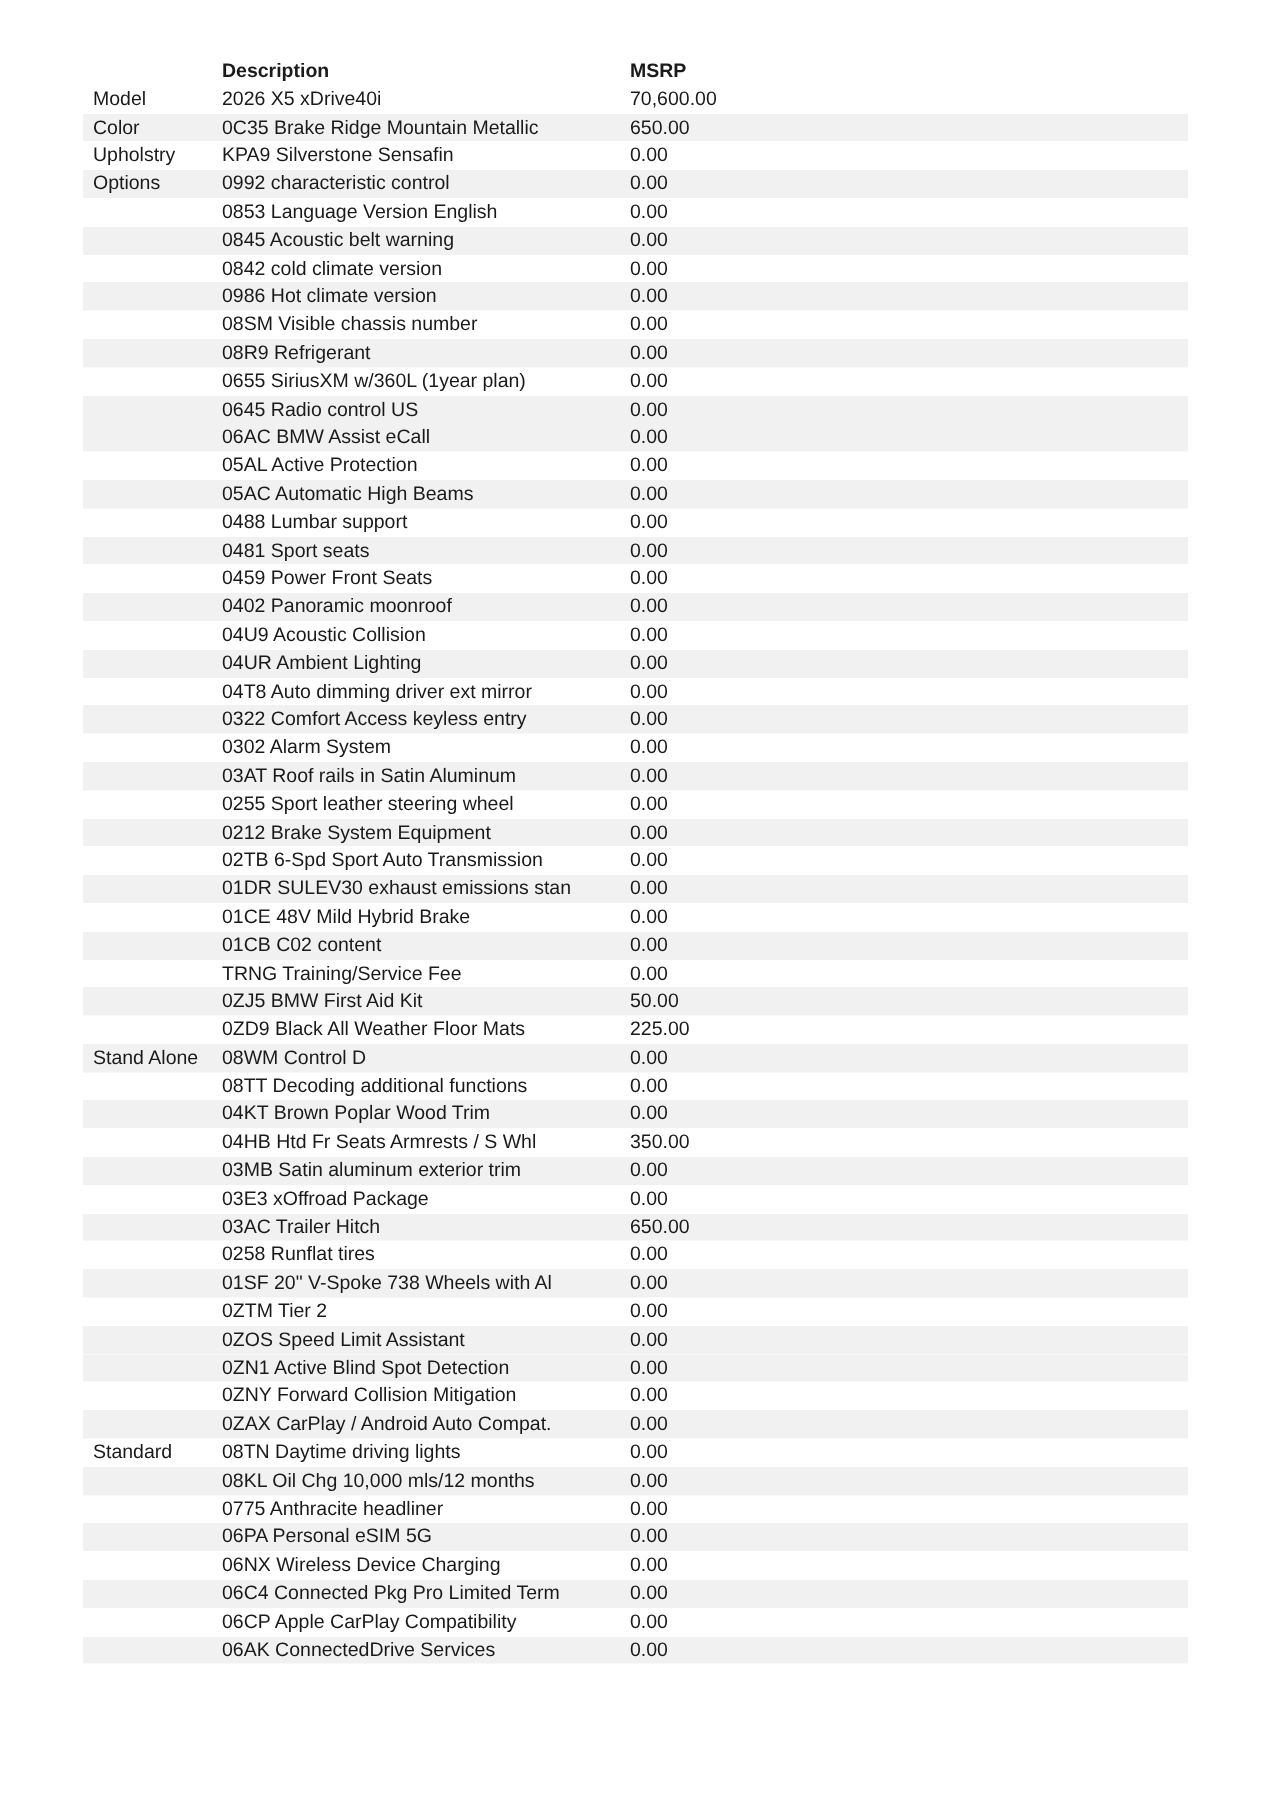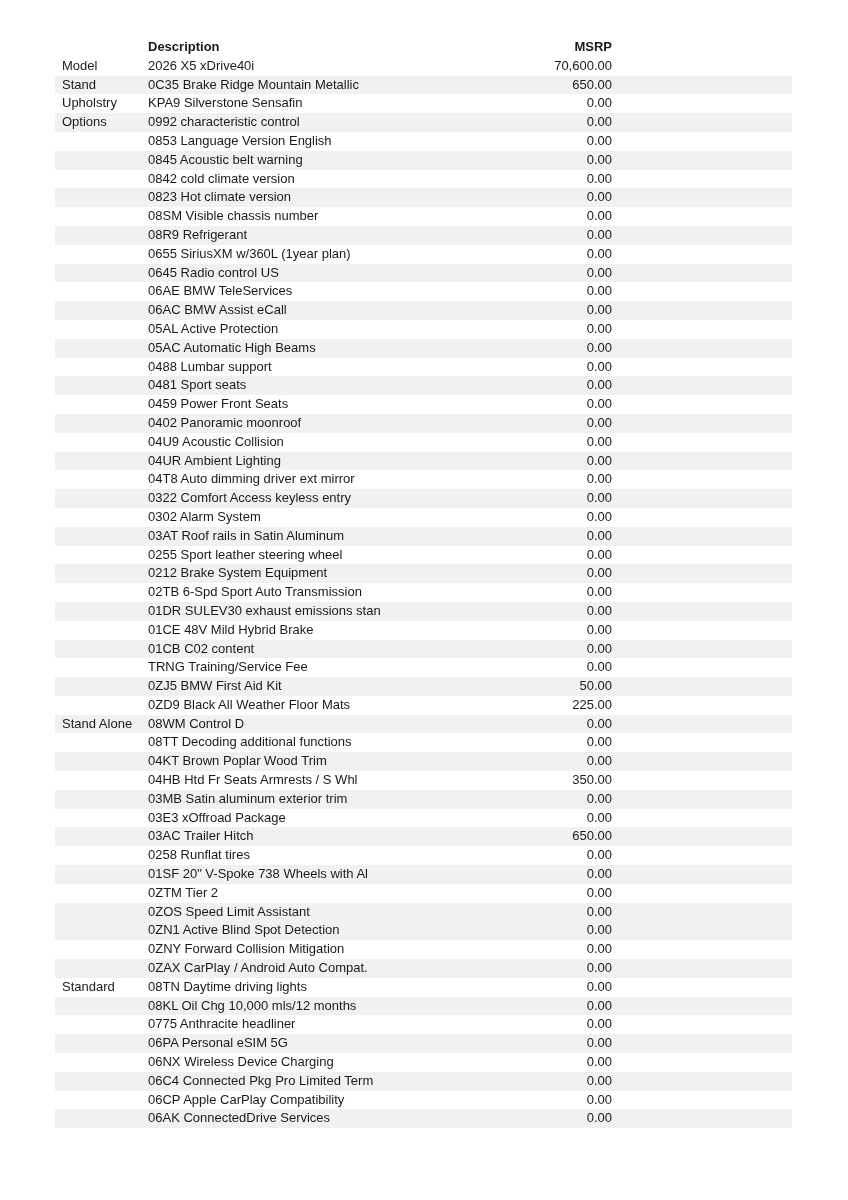--- a/index.html
+++ b/index.html
@@ -37,21 +37,21 @@
     height:18.8px;
     line-height:18.8px;
     white-space:nowrap;
     overflow:hidden;
     font-weight:normal;
     text-align:left;
     vertical-align:middle;
   }
   thead th{font-weight:bold;}
   .cell-cat{padding-left:7px;}
-  .cell-msrp{text-align:right;}
+  .cell-msrp{text-align:left;}
   tbody tr.shaded{background:var(--shade);}
 </style>
 </head>
 <body>
 
 <div class="page">
   <table class="pricing">
     <colgroup>
       <col class="c-cat">
       <col class="c-desc">
@@ -68,21 +68,21 @@
     </thead>
     <tbody>
   <tr>
     <td class="cell-cat">Model</td>
     <td>2026 X5 xDrive40i</td>
     <td class="cell-msrp">70,600.00</td>
     <td></td>
   </tr>
 
   <tr class="shaded">
-    <td class="cell-cat">Stand</td>
+    <td class="cell-cat">Color</td>
     <td>0C35 Brake Ridge Mountain Metallic</td>
     <td class="cell-msrp">650.00</td>
     <td></td>
   </tr>
 
   <tr>
     <td class="cell-cat">Upholstry</td>
     <td>KPA9 Silverstone Sensafin</td>
     <td class="cell-msrp">0.00</td>
     <td></td>
@@ -111,21 +111,21 @@
 
   <tr>
     <td class="cell-cat"></td>
     <td>0842 cold climate version</td>
     <td class="cell-msrp">0.00</td>
     <td></td>
   </tr>
 
   <tr class="shaded">
     <td class="cell-cat"></td>
-    <td>0823 Hot climate version</td>
+    <td>0986 Hot climate version</td>
     <td class="cell-msrp">0.00</td>
     <td></td>
   </tr>
 
   <tr>
     <td class="cell-cat"></td>
     <td>08SM Visible chassis number</td>
     <td class="cell-msrp">0.00</td>
     <td></td>
   </tr>
@@ -144,26 +144,20 @@
     <td></td>
   </tr>
 
   <tr class="shaded">
     <td class="cell-cat"></td>
     <td>0645 Radio control US</td>
     <td class="cell-msrp">0.00</td>
     <td></td>
   </tr>
 
-  <tr>
-    <td class="cell-cat"></td>
-    <td>06AE BMW TeleServices</td>
-    <td class="cell-msrp">0.00</td>
-    <td></td>
-  </tr>
 
   <tr class="shaded">
     <td class="cell-cat"></td>
     <td>06AC BMW Assist eCall</td>
     <td class="cell-msrp">0.00</td>
     <td></td>
   </tr>
 
   <tr>
     <td class="cell-cat"></td>

